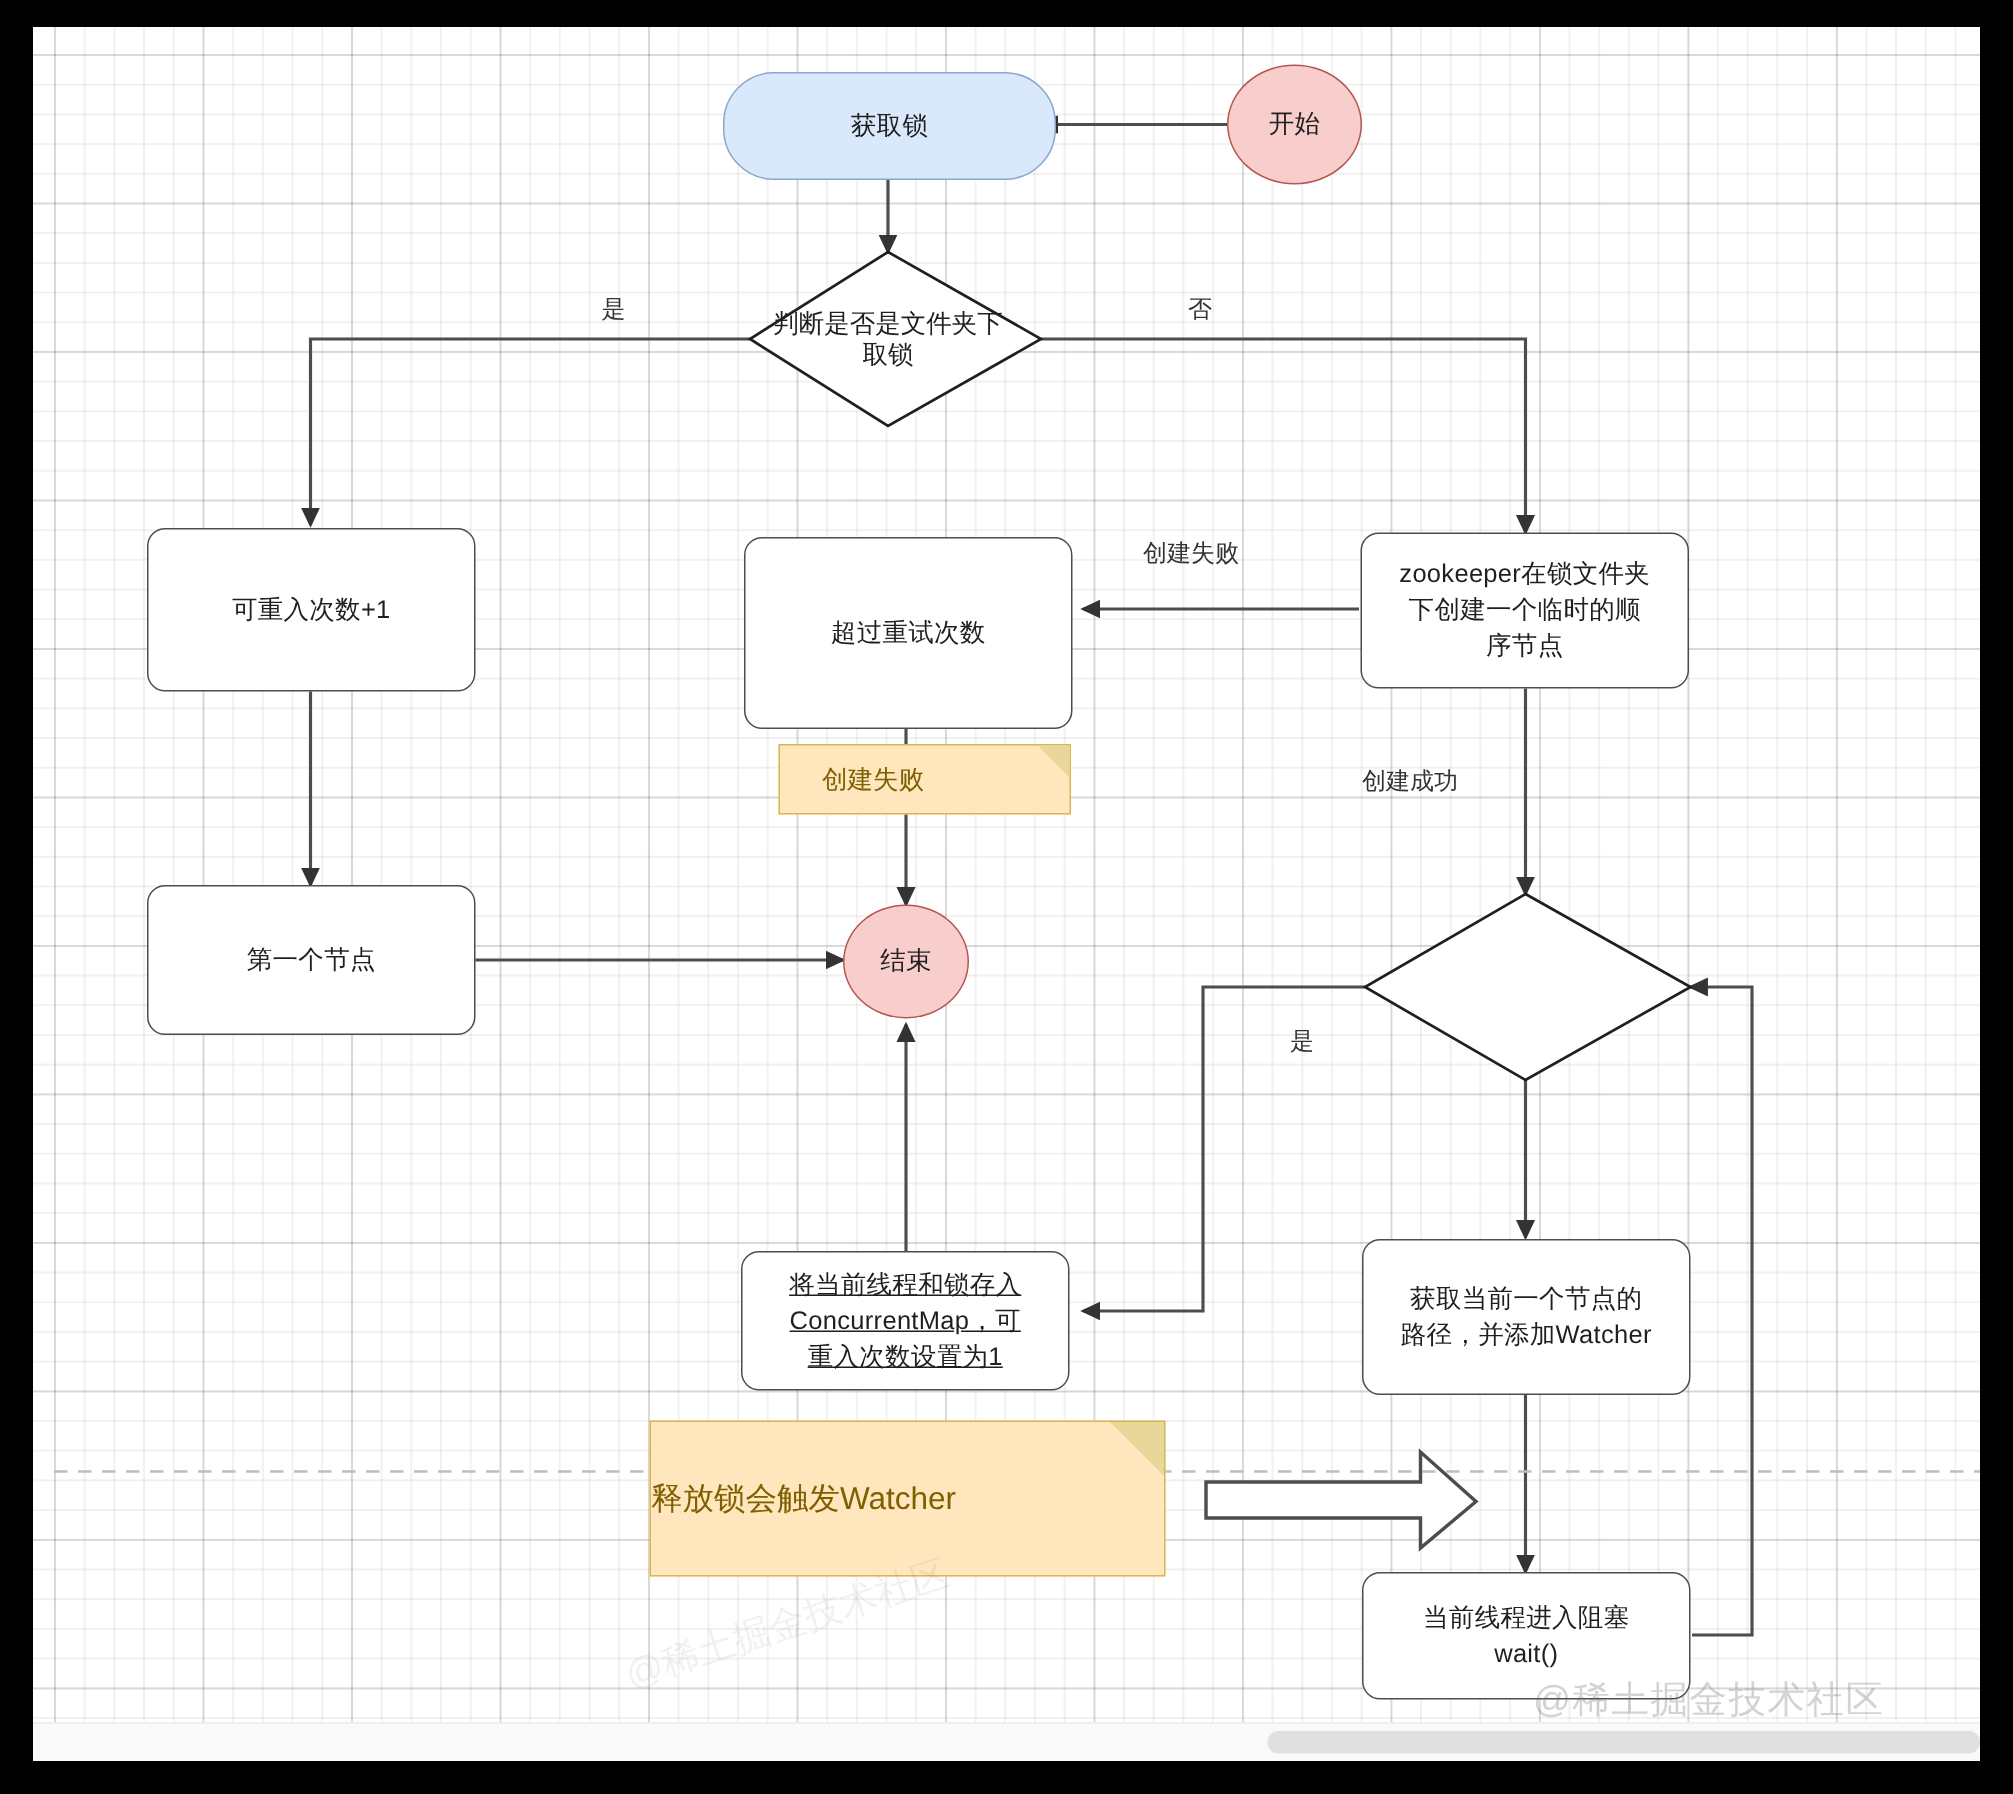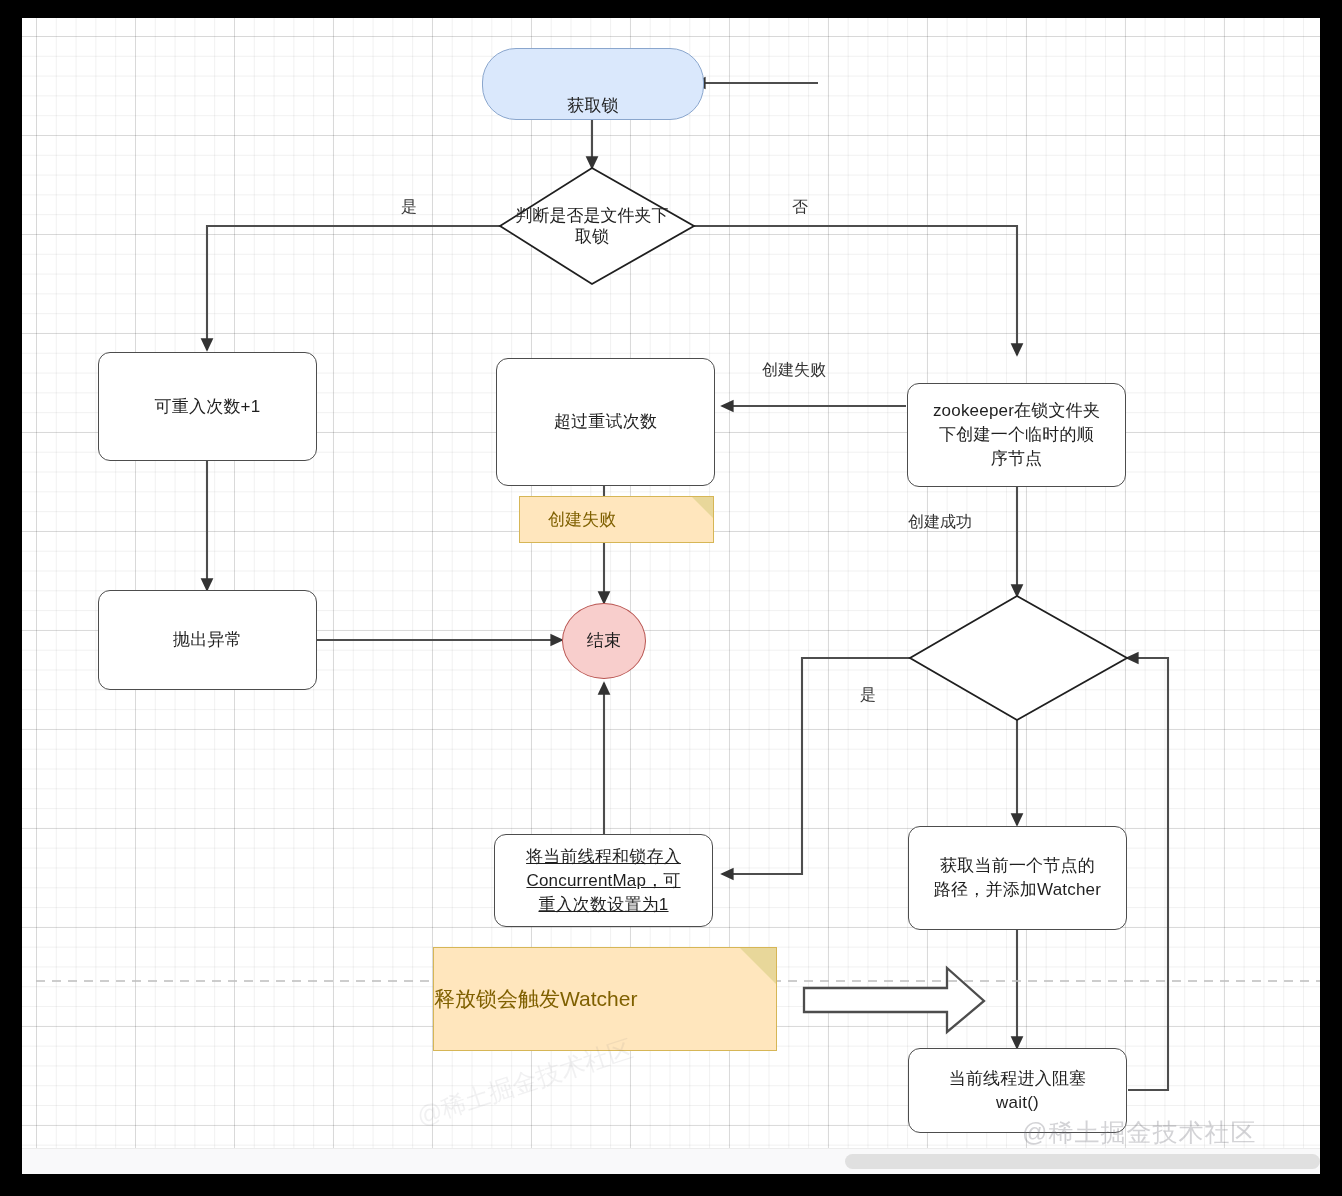--- a/index.html
+++ b/index.html
@@ -216,22 +216,25 @@
 
       <polygon points="570,150 672,208 570,266 478,208" fill="#ffffff" stroke="#1f1f1f" stroke-width="1.8"></polygon>
 
       <polygon points="995,578 1105,640 995,702 888,640" fill="#ffffff" stroke="#1f1f1f" stroke-width="1.8"></polygon>
 
       <path d="M 782 970 L 925 970 L 925 950 L 962 983 L 925 1014 L 925 994 L 782 994 z" fill="#ffffff" stroke="#4d4d4d" stroke-width="2.3" stroke-linejoin="miter"></path>
 
       <line x1="14" y1="963" x2="1298" y2="963" stroke="#bdbdbd" stroke-width="1.6" stroke-dasharray="9 7"></line>
     </svg>
 
-
-    <div class="node rrect-blue" style="left:460px; top:30px; width:222px; height:72px;align-items:flex-end;">
+    <div class="node circle" style="left:796px; top:25px; width:90px; height:80px; font-size:17px;">
+      <span>开始</span>
+    </div>
+
+    <div class="node rrect-blue" style="left:460px; top:30px; width:222px; height:72px;">
       <span>获取锁</span>
     </div>
 
     <div class="diamond-label" style="left:465px; top:182px; width:210px; height:52px;">
       <span>判断是否是文件夹下
 取锁</span>
     </div>
 
     <div class="elabel" style="left:379px; top:180px;">
       <span>是</span>
@@ -242,37 +245,37 @@
     </div>
 
     <div class="node rrect" style="left:76px; top:334px; width:219px; height:109px;">
       <span>可重入次数+1</span>
     </div>
 
     <div class="node rrect" style="left:474px; top:340px; width:219px; height:128px;font-family:Liberation Serif, serif;">
       <span>超过重试次数</span>
     </div>
 
-    <div class="node rrect" style="left:885px; top:337px; width:219px; height:104px; line-height:24px;margin-top:28px;">
+    <div class="node rrect" style="left:885px; top:337px; width:219px; height:104px; line-height:24px;">
       <span>zookeeper在锁文件夹
 下创建一个临时的顺
 序节点</span>
     </div>
 
     <div class="elabel" style="left:740px; top:343px;">
       <span>创建失败</span>
     </div>
 
     <div class="note note-sm" style="left:497px; top:478px; width:195px; height:47px;">
       <span>创建失败</span>
       <span class="fold" style="border-top:21px solid #e8d79a; border-left:21px solid transparent;"></span>
     </div>
 
     <div class="node rrect" style="left:76px; top:572px; width:219px; height:100px;">
-      <span>抛出异常</span>
+      <span>第一个节点</span>
     </div>
 
     <div class="node circle" style="left:540px; top:585px; width:84px; height:76px; font-size:17px;">
       <span>结束</span>
     </div>
 
 
     <div class="elabel" style="left:886px; top:495px;">
       <span>创建成功</span>
     </div>

